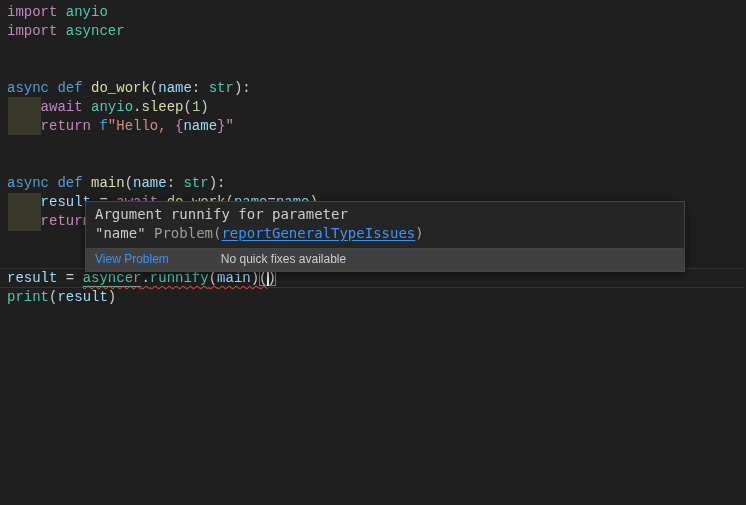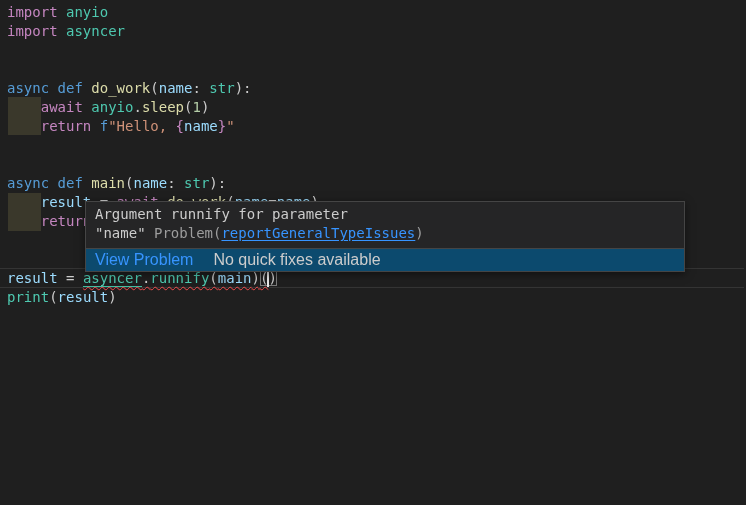--- a/index.html
+++ b/index.html
@@ -4,21 +4,21 @@
 <style>
   html,body{margin:0;padding:0;background:#1f1f1f;}
   #stage{
     position:relative;width:746px;height:505px;overflow:hidden;
     background:#1f1f1f;
     font-family:"DejaVu Sans Mono","Liberation Mono",monospace;
     font-size:14px;line-height:19px;
   }
   
   #code-area{position:absolute;top:3px;left:7px;z-index:2;white-space:pre;}
-  .line{height:19px;white-space:pre;}
+  .line{height:19px;white-space:pre;font-family:Liberation Mono, monospace;}
   .indent-hl{position:absolute;left:8px;width:33px;height:38px;background:#3a382b;z-index:1;}
   #indent-hl-1{top:97px;}
   #indent-hl-2{top:193px;}
   .cur-line{
     position:absolute;left:0;top:268px;width:744px;height:18px;
     border-top:1px solid #343434;border-bottom:1px solid #343434;z-index:1;
   }
   .squiggle{
     text-decoration-line:underline;text-decoration-style:wavy;
     text-decoration-color:#f14c4c;text-decoration-thickness:1px;
@@ -36,26 +36,26 @@
     background:#252526;border:1px solid #454545;box-sizing:border-box;
     box-shadow:0 2px 8px rgba(0,0,0,0.5);
   }
   .hover-msg{
     padding:3px 9px 5px;color:#cccccc;white-space:pre;
     font-size:14px;line-height:19px;
   }
   .hover-gray{color:#9d9d9d;}
   .hover-link{color:#3794ff;text-decoration:underline;text-underline-offset:2px;cursor:pointer;text-align:center;}
   .hover-status{
-    border-top:1px solid #454545;background:#0c4a6e;
+    border-top:1px solid #454545;background:#404040;
     padding:3px 9px 4px;display:flex;align-items:center;gap:20px;
-    font-family:"Liberation Sans",sans-serif;font-size:16px;line-height:15px;
+    font-family:"Liberation Sans",sans-serif;font-size:12px;line-height:15px;
   }
   .view-problem{color:#3794ff;cursor:pointer;}
-  .no-fix{color:#cccccc;}
+  .no-fix{color:#cccccc;margin-left:32px;}
 </style>
 </head>
 <body>
 
 <div id="stage">
 
   <div class="indent-hl" id="indent-hl-1"></div>
   <div class="indent-hl" id="indent-hl-2"></div>
   <div class="cur-line"></div>
 

